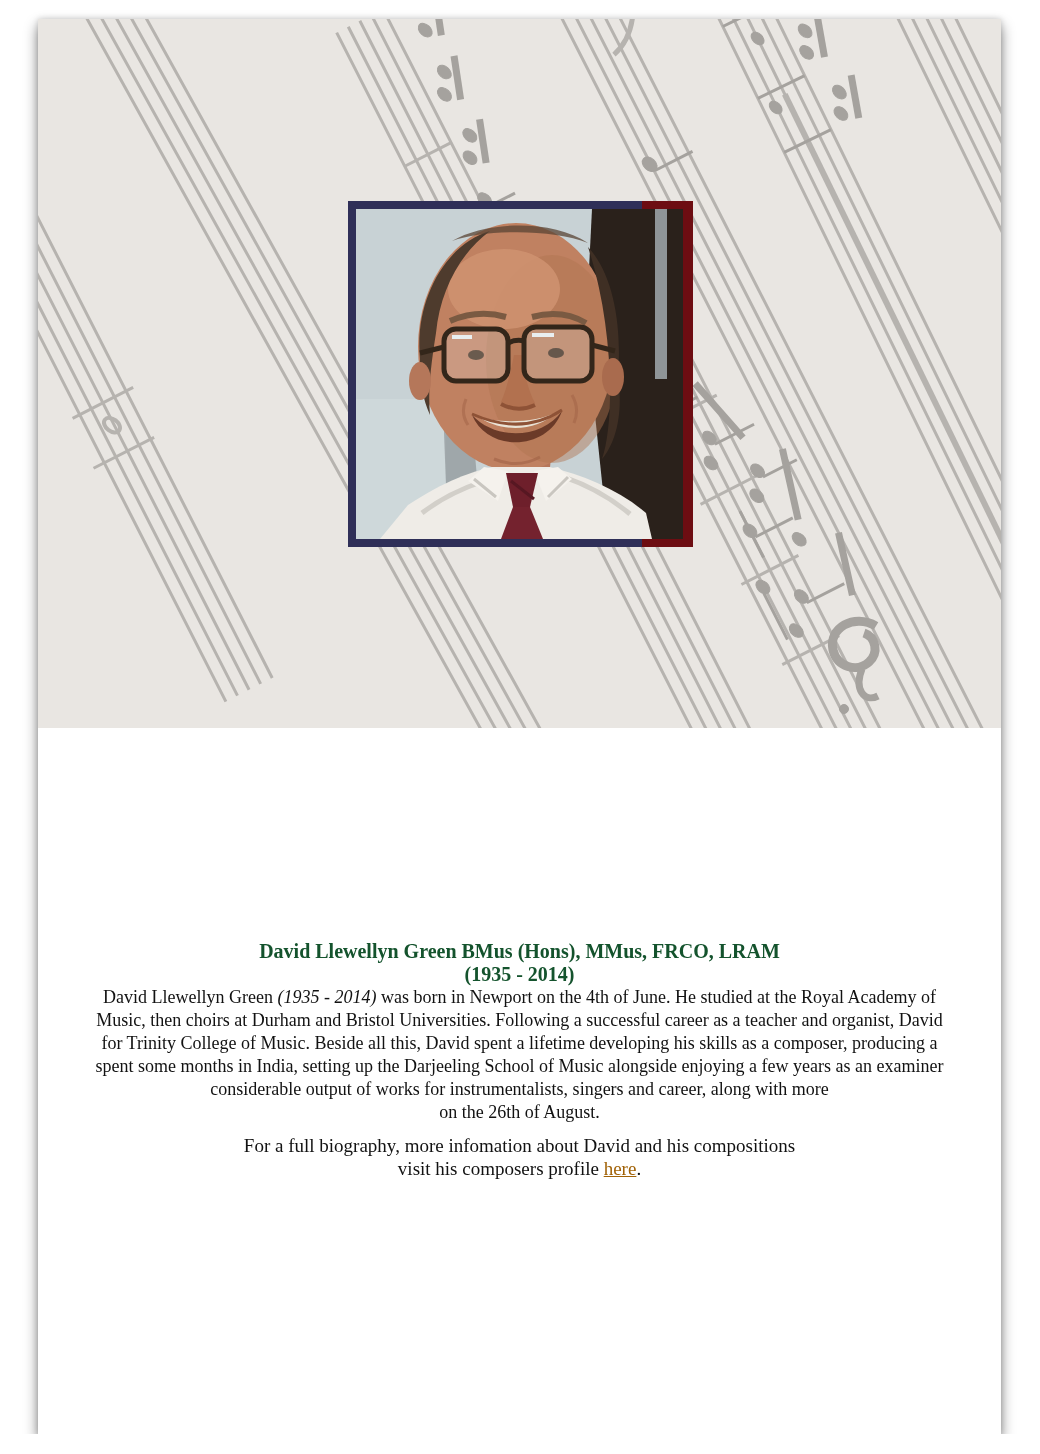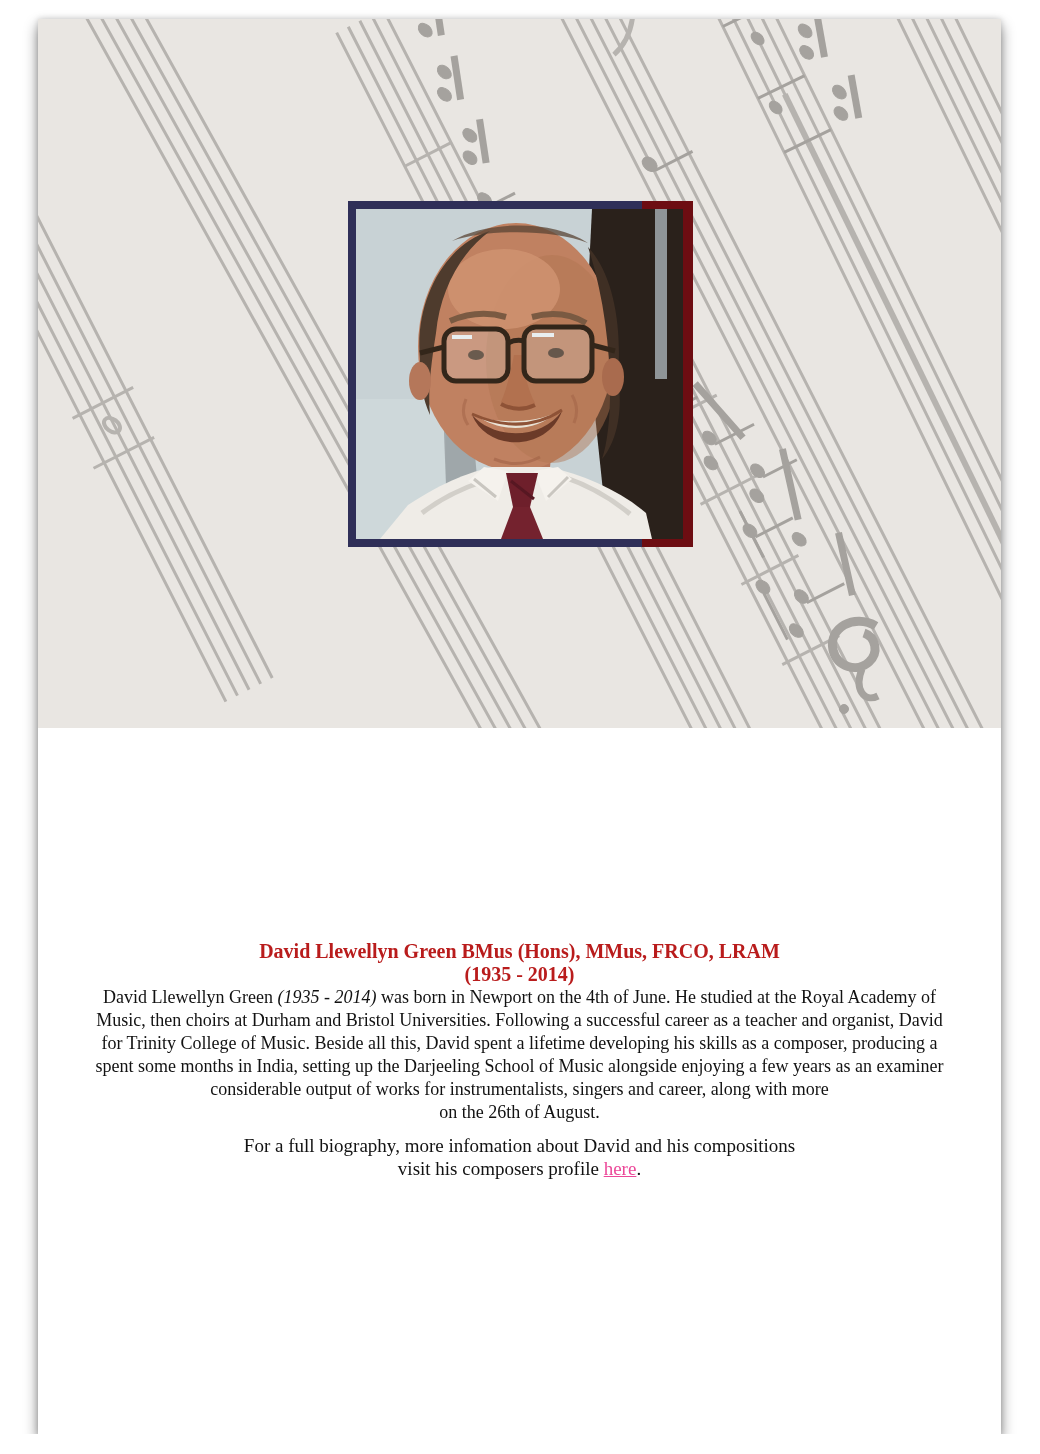--- a/index.html
+++ b/index.html
@@ -19,25 +19,25 @@
   .photo-frame { position:absolute; left:310px; top:182px; width:345px; height:346px; }
   .maroon-strip { position:absolute; top:0; right:0; bottom:0; width:51px; background:#6d0d12; }
   .navy-box {
     position:absolute; left:0; top:0; width:294px; height:346px; box-sizing:border-box;
     border:8px solid #2f2f58; border-right:none;
   }
   .photo { position:absolute; left:8px; top:8px; width:327px; height:330px; display:block; }
   
   .content { width:963px; height:706px; background:#ffffff; text-align:center; }
   .line { white-space:nowrap; }
-  .heading { padding-top:212px; font-weight:bold; font-size:20px; line-height:23px; color:#b91c1c; }
+  .heading { padding-top:212px; font-weight:bold; font-size:20px; line-height:23px; color:#14532d; }
   .bio { margin-top:0; font-size:18px; line-height:23px; }
   .bio em { font-style:italic; }
   .footer { margin-top:10px; font-size:19px; line-height:23px;font-family:Liberation Serif, serif; }
-  a.here-link { color:#ec4899; text-decoration:underline; }
+  a.here-link { color:#a16207; text-decoration:underline; }
 </style>
 </head>
 <body>
 
 <div class="page">
 
   <div class="banner">
     <svg class="sheet" width="963" height="709" viewBox="0 0 963 709" aria-hidden="true">
 
       <g stroke="#b6b3af" stroke-width="3" fill="none">

